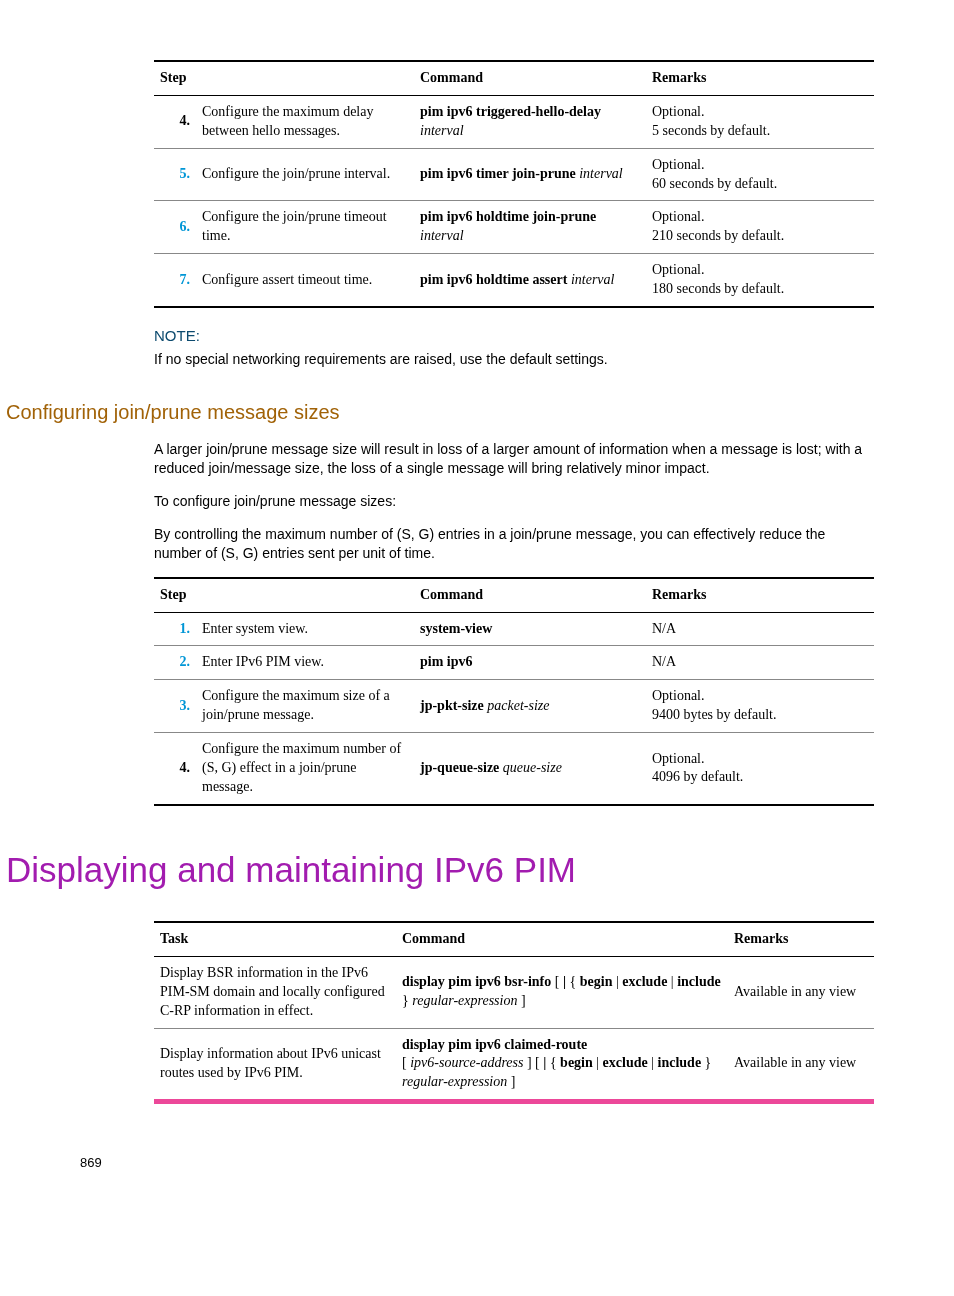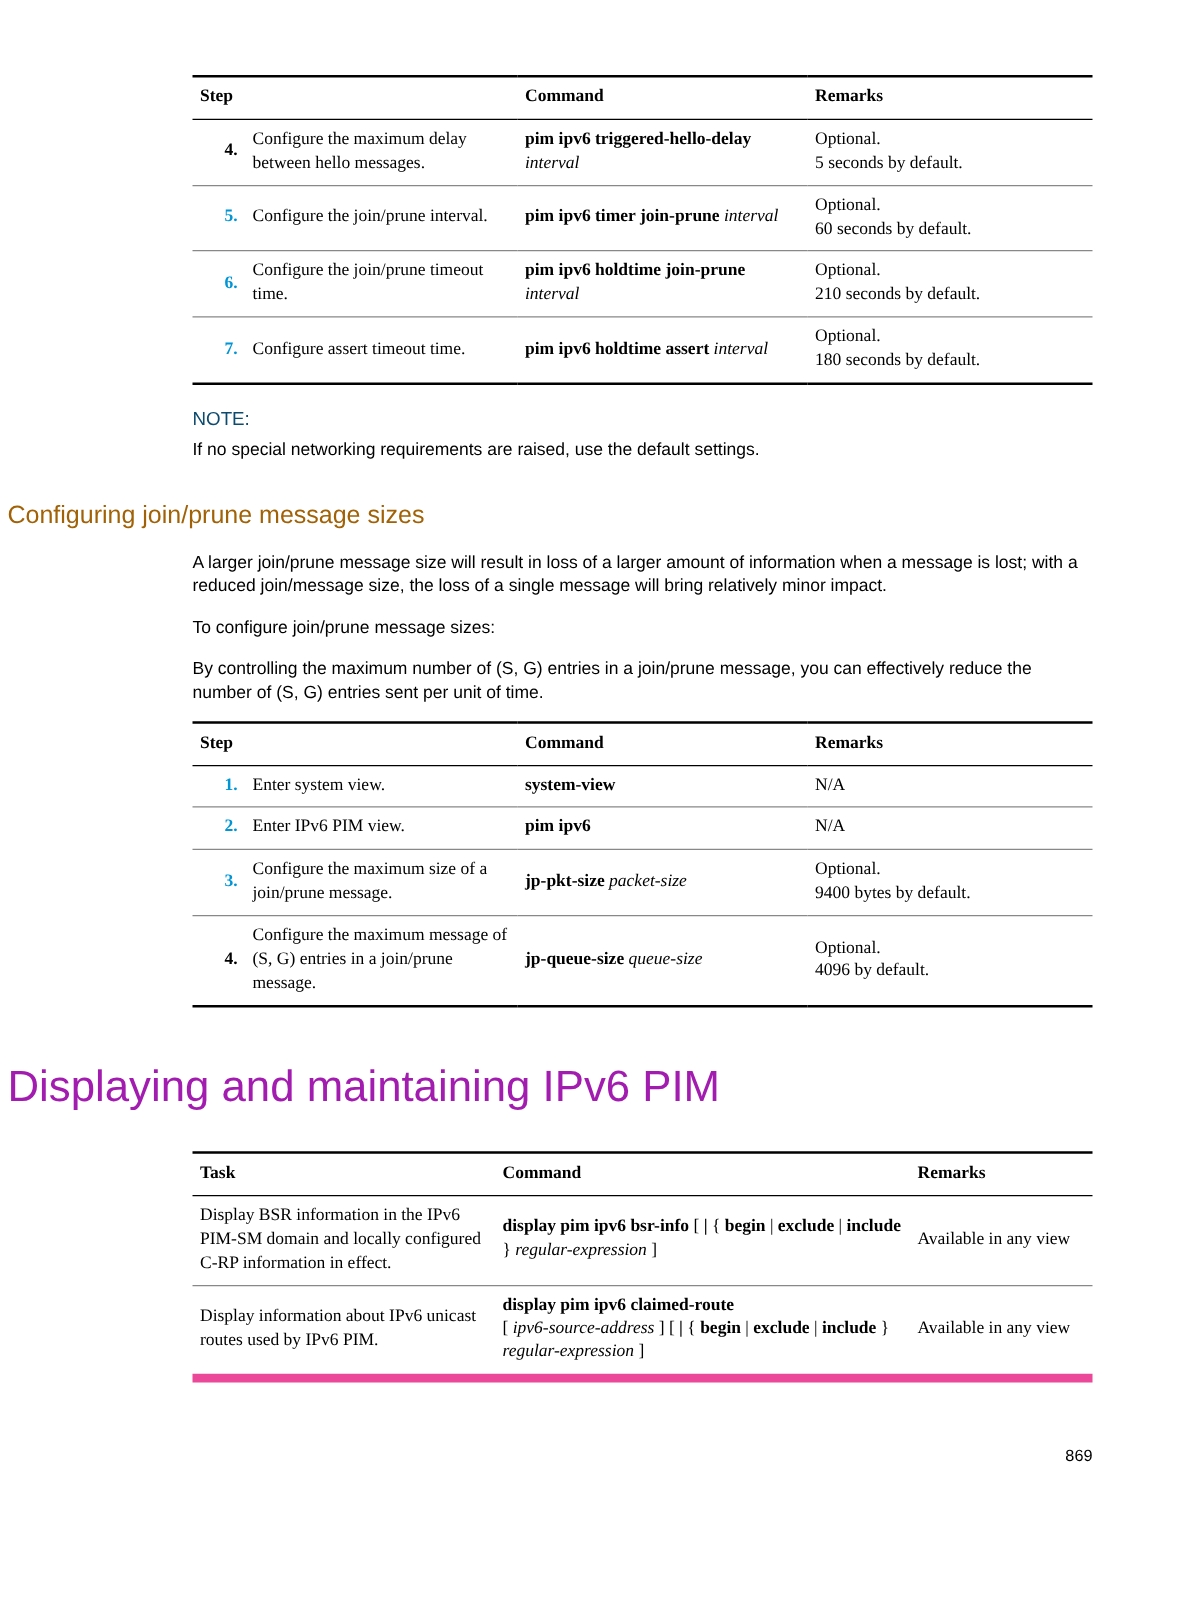--- a/index.html
+++ b/index.html
@@ -69,21 +69,21 @@
     color: #a21caf;
     font-weight: normal;
     font-size: 35px;
     margin: 40px 0 28px -74px;
   }
   p.body {
     margin: 0 0 14px 0;
     font-size: 14px;
   }
   .page-num {
-    text-align: right;
+    text-align: left;
     font-size: 13px;
     margin-top: 50px;
   }
   .col-step { width: 34px; }
   .col-stepdesc { width: 206px; }
   .col-cmd { width: 220px; }
   .col-rem { }
   .col-task3 { width: 230px; }
   .col-cmd3 { width: 320px; }
   .indent { margin-left: 74px; }
@@ -163,32 +163,32 @@
       <td>N/A</td>
     </tr>
     <tr>
       <td class="num">3.</td>
       <td>Configure the maximum size of a join/prune message.</td>
       <td><span class="cmd">jp-pkt-size</span> <span class="ital">packet-size</span></td>
       <td><span>Optional.</span><br><span>9400 bytes by default.</span></td>
     </tr>
     <tr>
       <td class="num black">4.</td>
-      <td>Configure the maximum message of (S, G) entries in a join/prune message.</td>
+      <td>Configure the maximum number of (S, G) effect in a join/prune message.</td>
       <td><span class="cmd">jp-queue-size</span> <span class="ital">queue-size</span></td>
       <td><span>Optional.</span><br><span>4096 by default.</span></td>
     </tr>
   </tbody>
 </table>
 </div>
 
 <h1 class="section">Displaying and maintaining IPv6 PIM</h1>
 
 <div class="indent">
-<table class="steps" style="border-bottom:7px solid #ec4899;">
+<table class="steps" style="border-bottom:5px solid #ec4899;">
   <thead>
           <tr>
     <th class="col-task3">Task</th>
     <th class="col-cmd3">Command</th>
     <th>Remarks</th>
   </tr>
         </thead>
   <tbody>
     <tr>
       <td>Display BSR information in the IPv6 PIM-SM domain and locally configured C-RP information in effect.</td>

